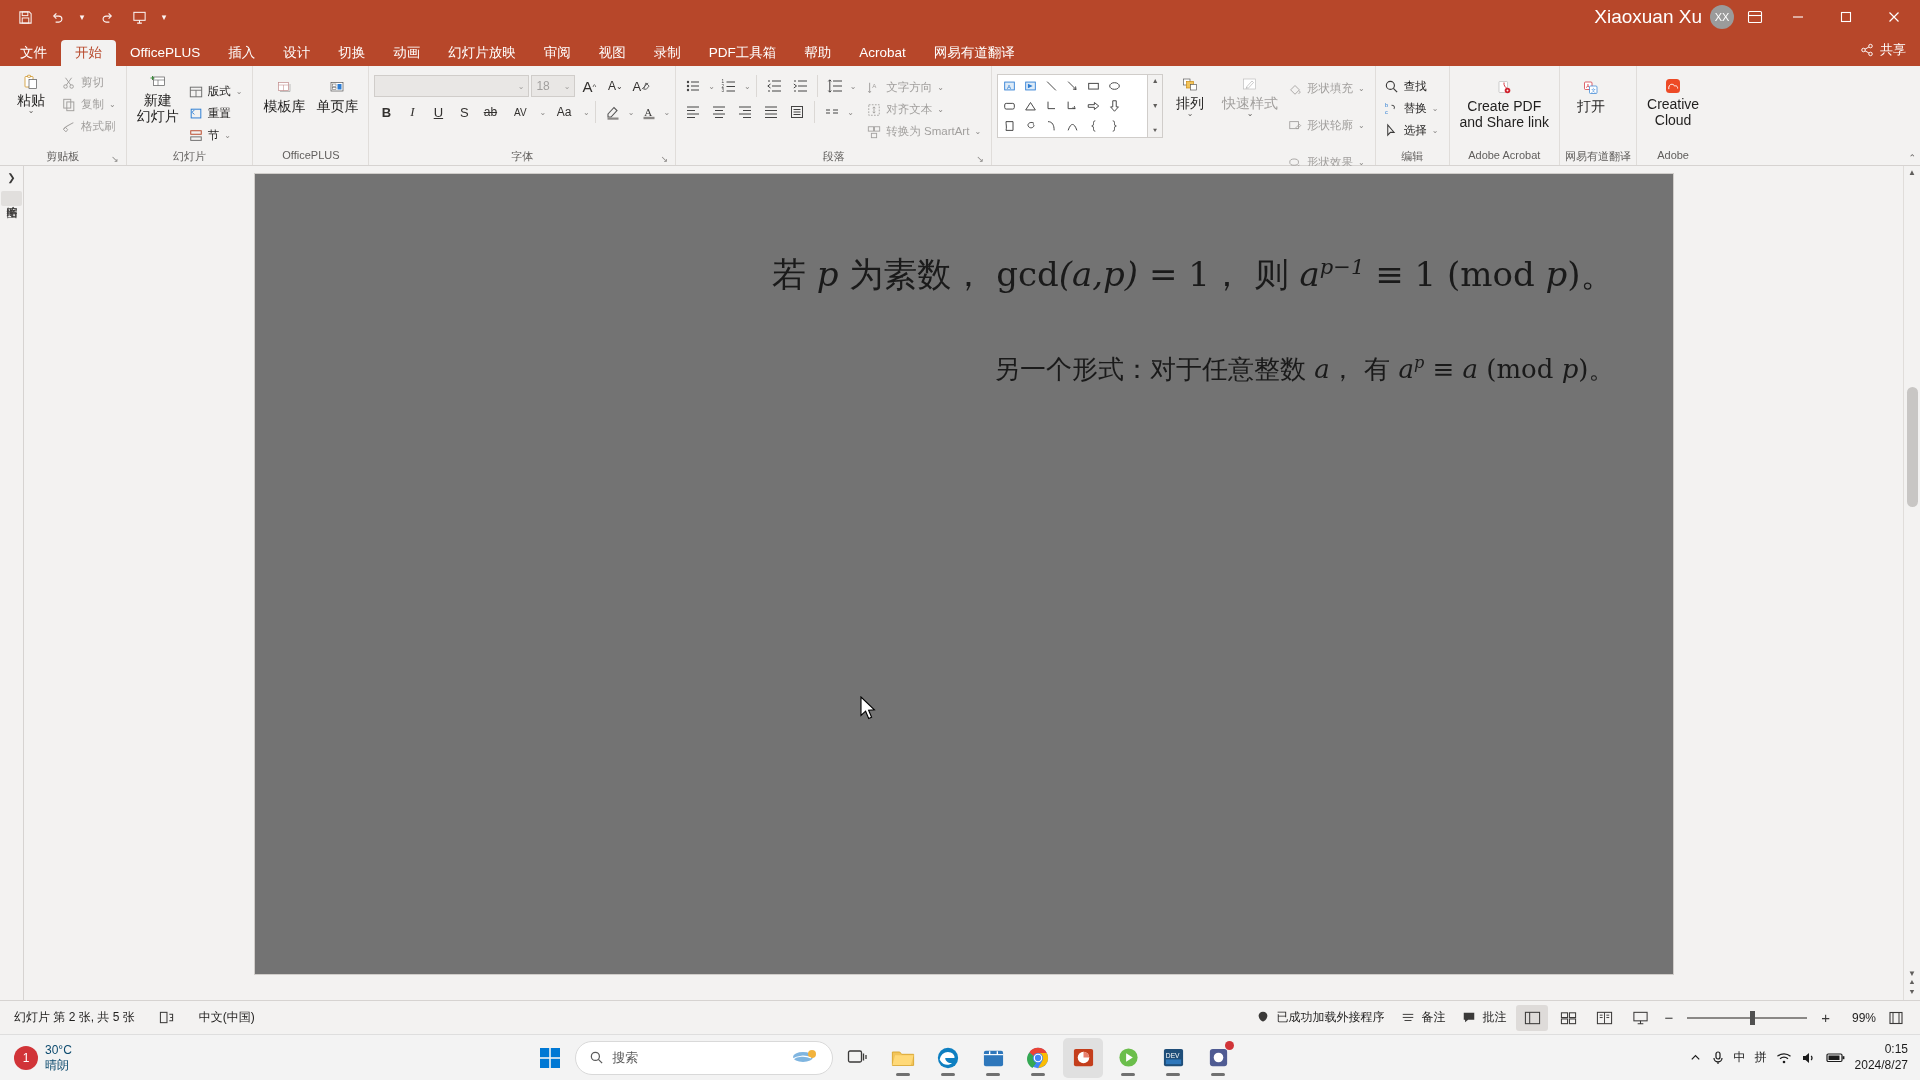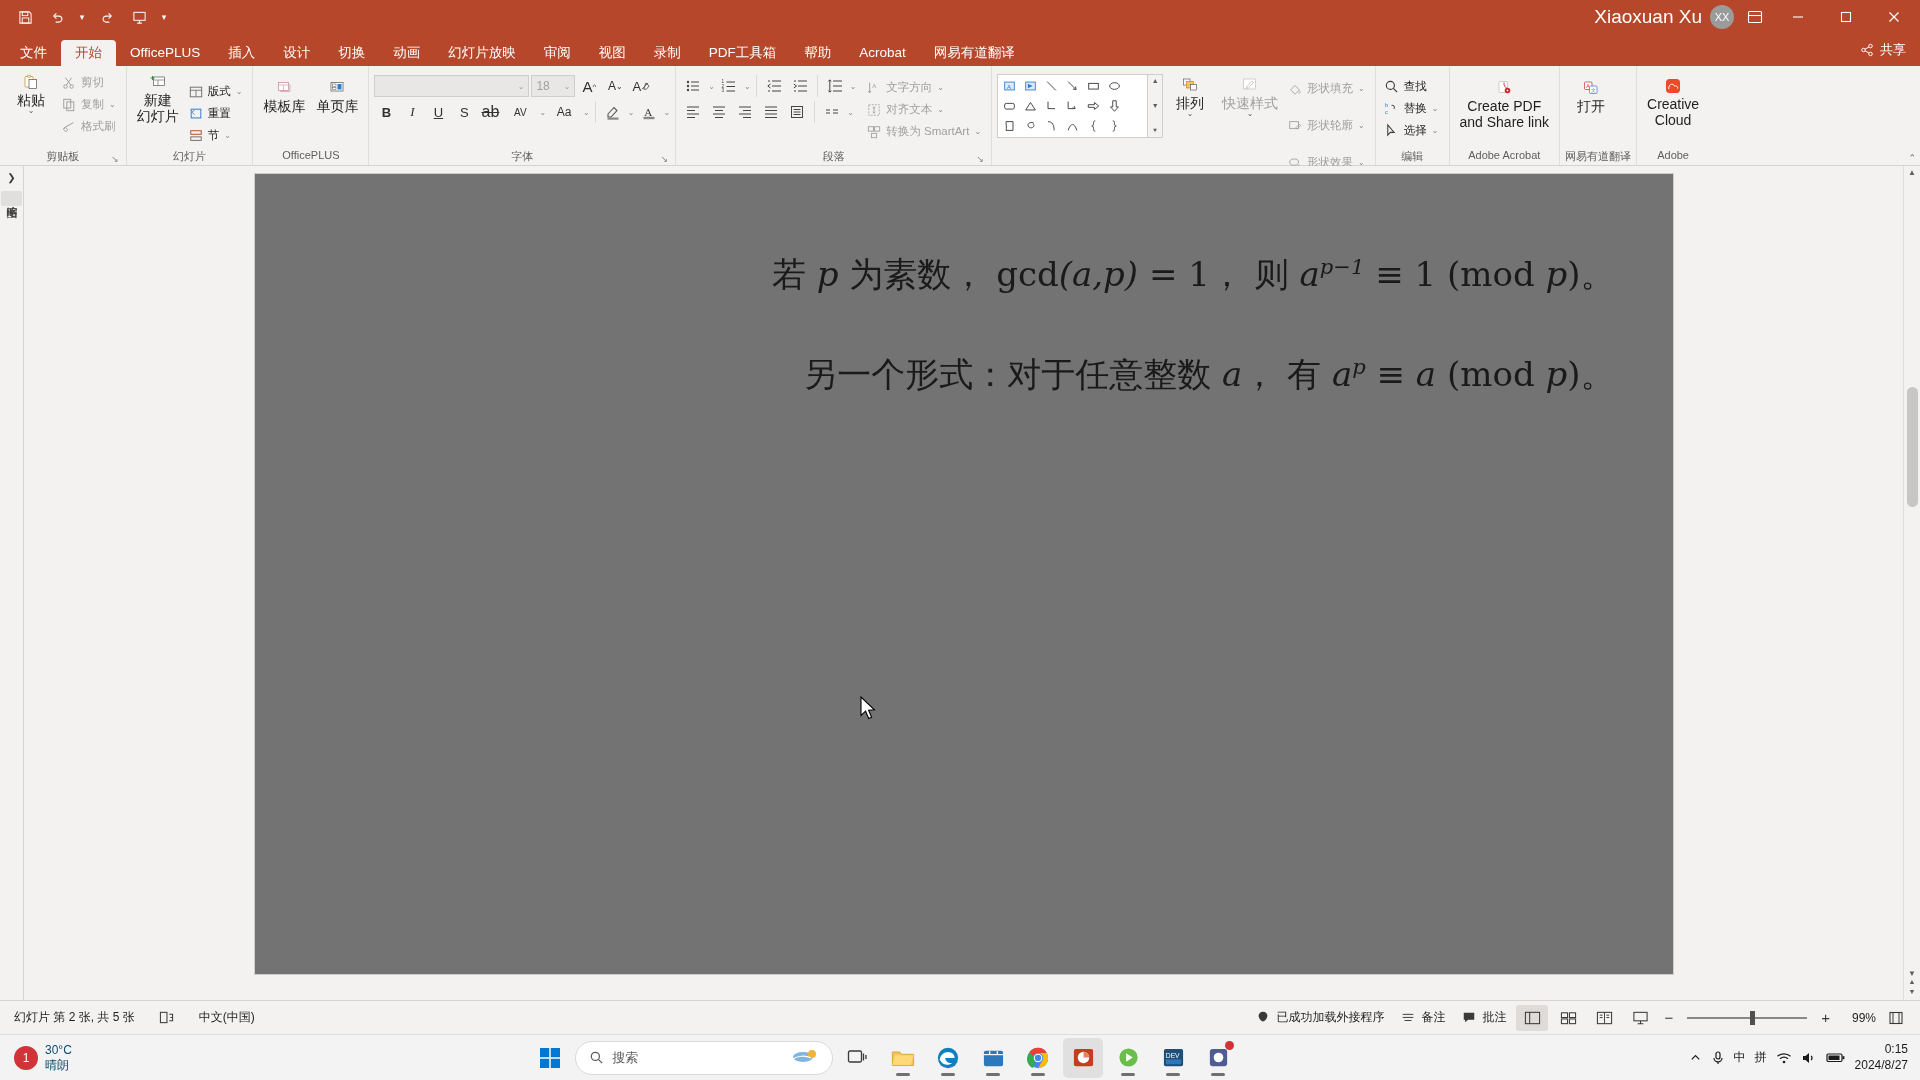--- a/index.html
+++ b/index.html
@@ -130,21 +130,21 @@
     padding-top:8px; position:relative; overflow:hidden;
   }
   .slide {
     width:1418px; height:800px; background:#737373; box-shadow:0 0 0 1px #d0cdca;
     position:relative; padding:40px 58px;text-align:right;
   }
   .mathline {
     font-family:"DejaVu Serif", serif; color:#1a1a1a; white-space:nowrap;
   }
   .line1 { font-size:34px; margin-top:38px; }
-  .line2 { font-size:34px; margin-top:54px; }
+  .line2 { font-size:26px; margin-top:54px; }
   .mi { font-style:italic; font-family:"DejaVu Serif", serif; }
   .mup { font-style:normal; }
   sup.ex { font-size:.62em; vertical-align:super; font-style:italic; }
   .cursor { position:absolute; left:836px; top:530px; pointer-events:none; }
 
   .vscroll {
     width:17px; background:#F3F2F1; border-left:1px solid #e0ddda;
     display:flex; flex-direction:column; align-items:center; justify-content:space-between;
     font-size:8px; color:#605e5c; padding:2px 0;
   }
@@ -456,21 +456,21 @@
         <div class="tbtn">
             <i style="font-family:'Liberation Serif',serif">I</i>
           </div>
         <div class="tbtn">
             <u>U</u>
           </div>
         <div class="tbtn">
             <span>S</span>
           </div>
         <div class="tbtn">
-            <s style="font-size:16px">ab</s>
+            <s style="font-size:12px">ab</s>
           </div>
         <div class="tbtn wide">
           <span style="font-size:10px">AV</span>
         </div>
         <span class="chev">⌄</span>
         <div class="tbtn wide">
           <span style="font-size:12px">Aa</span>
         </div>
         <span class="chev">⌄</span>
         <div class="sep"></div>

